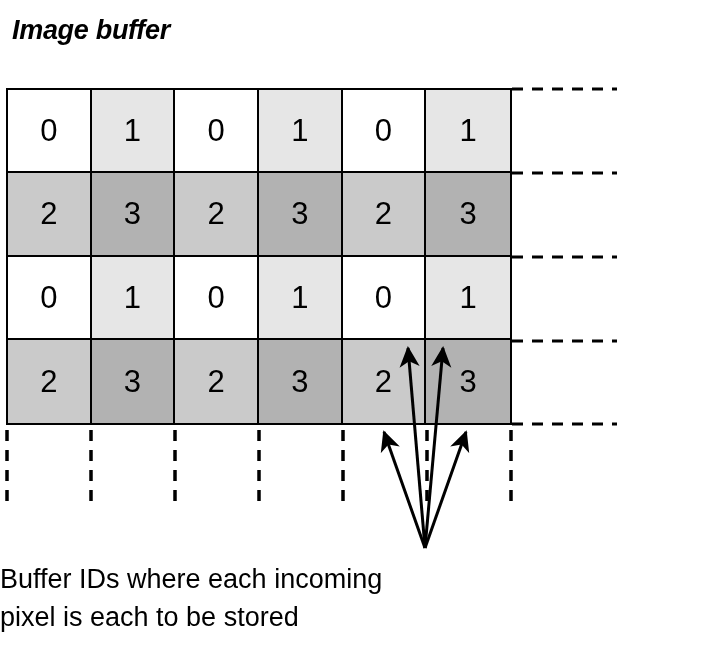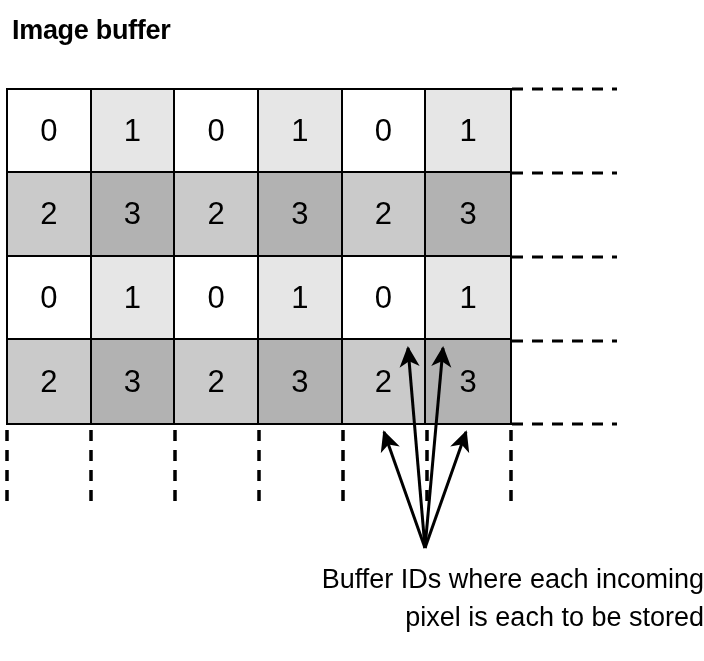--- a/index.html
+++ b/index.html
@@ -27,20 +27,21 @@
   
   #page-title {
     position: absolute;
     left: 12px;
     top: 14px;
     font-size: 27px;
     font-weight: bold;
     letter-spacing: -0.3px;
     line-height: 32px;
     white-space: nowrap;
+    font-style: italic;
   }
 
   
   #buffer-grid {
     position: absolute;
     left: 6px;
     top: 88px;
     width: 506px;
     height: 337px;
     display: grid;
@@ -89,21 +90,21 @@
     height: 661px;
     pointer-events: none;
   }
 
   
   #caption {
     position: absolute;
     left: 0;
     top: 560px;
     width: 704px;
-    text-align: right;
+    text-align: left;
     font-size: 27px;
     line-height: 38px;
     color: #000000;
   }
   #caption .cap-line { display: block; white-space: nowrap; }
 </style>
 </head>
 <body>
 
 <div id="diagram-root">

